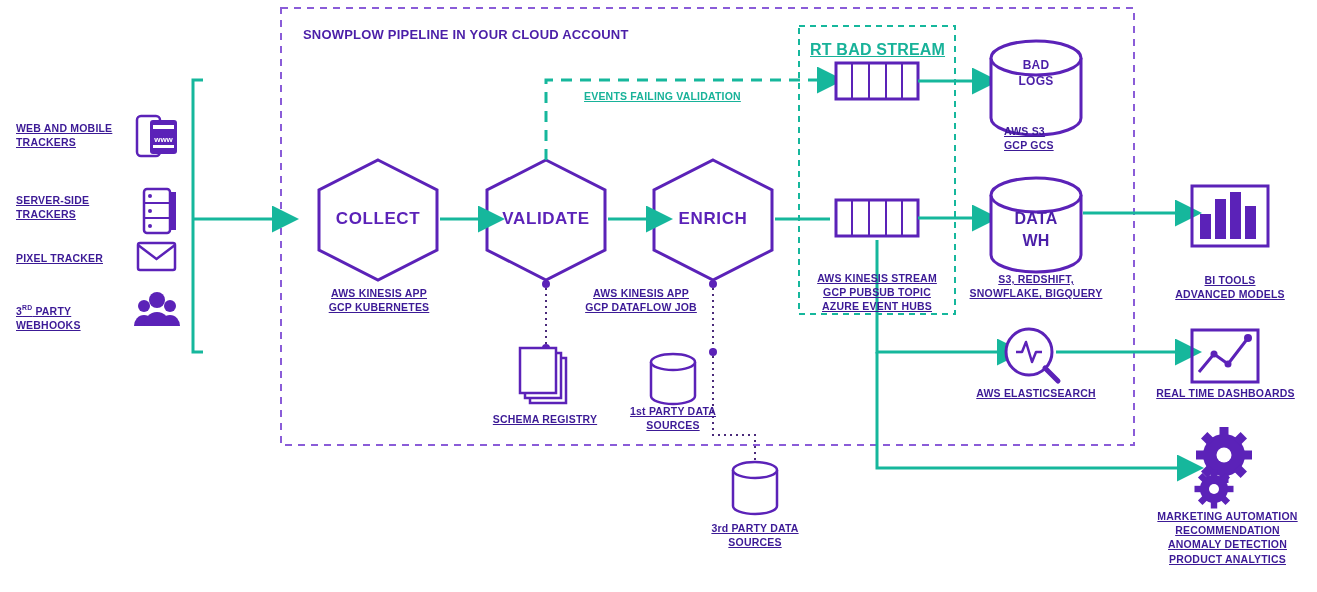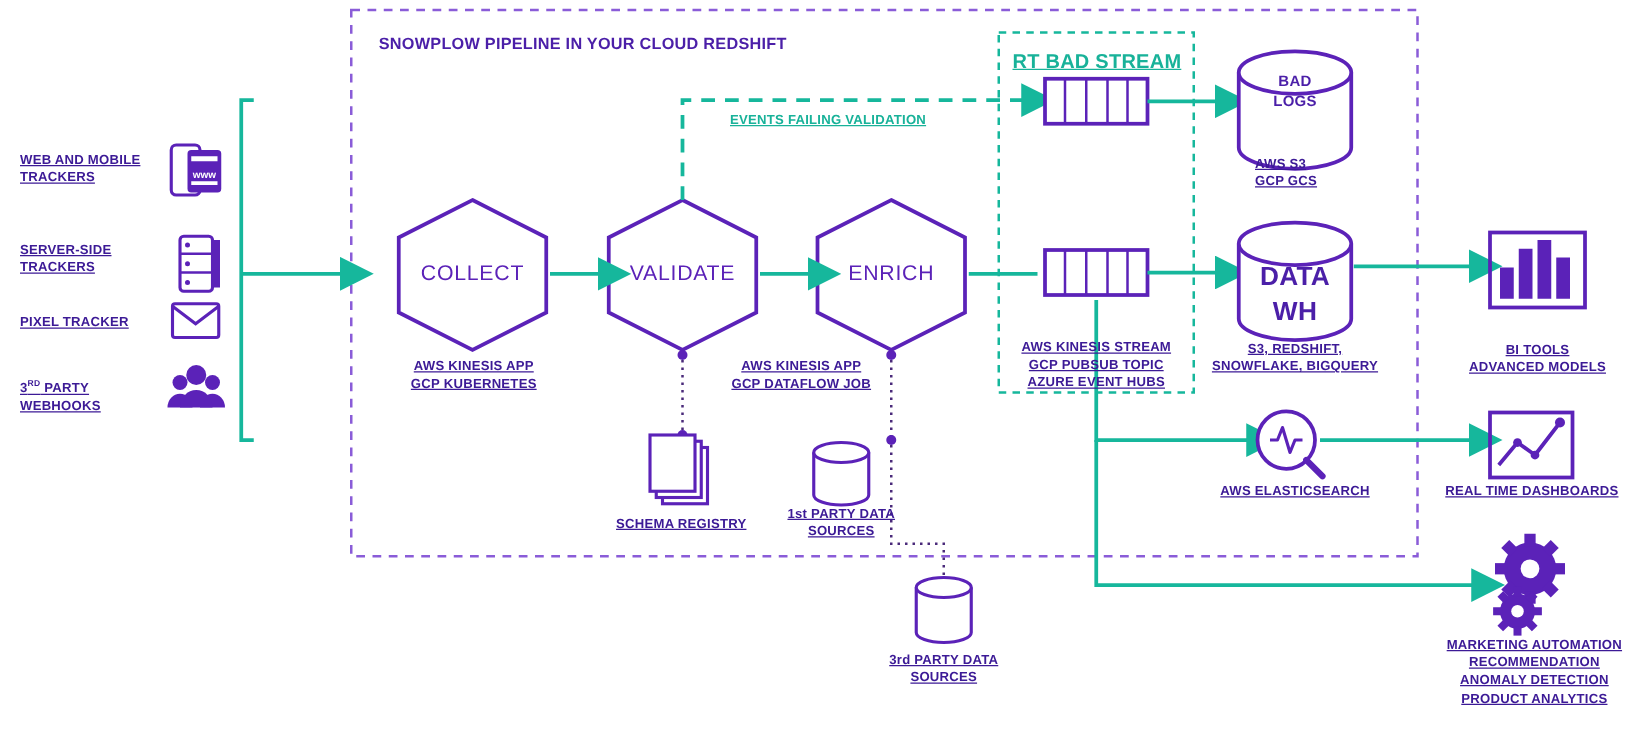--- a/index.html
+++ b/index.html
@@ -42,21 +42,21 @@
   }
   .mid {
     font-size: 13px;
   }
   .big {
     font-size: 16px;
   }
   .hexlabel {
     position: absolute;
     color: #5b22b8;
-    font-weight: normal;
+    font-weight: bold;
     font-size: 17px;
     letter-spacing: 0.6px;
     text-align: center;
     width: 160px;
   }
   .ctr { text-align: center; }
   .lft { text-align: left; }
   sup { font-size: 0.65em; vertical-align: super; }
 </style>
 </head>
@@ -229,21 +229,21 @@
     <g fill="#5b22b8">
       <circle cx="144" cy="306" r="6"></circle>
       <path d="M134,326 a10,11 0 0,1 20,0 z"></path>
       <circle cx="170" cy="306" r="6"></circle>
       <path d="M160,326 a10,11 0 0,1 20,0 z"></path>
       <circle cx="157" cy="300" r="8"></circle>
       <path d="M144,326 a13,14 0 0,1 26,0 z"></path>
     </g>
   </svg>
 
-  <div class="lbl mid" style="left:303px; top:26px; width:520px;">SNOWPLOW PIPELINE IN YOUR CLOUD REDSHIFT</div>
+  <div class="lbl mid" style="left:303px; top:26px; width:520px;">SNOWPLOW PIPELINE IN YOUR CLOUD ACCOUNT</div>
 
   <div class="lbl tiny lbl-dark lft" style="left:16px; top:121px; width:115px;">
     <span>WEB AND MOBILE</span><br>
     <span>TRACKERS</span>
   </div>
   <div class="lbl tiny lbl-dark lft" style="left:16px; top:193px; width:115px;">
     <span>SERVER-SIDE</span><br>
     <span>TRACKERS</span>
   </div>
   <div class="lbl tiny lbl-dark lft" style="left:16px; top:251px; width:115px;">PIXEL TRACKER</div>
@@ -277,21 +277,21 @@
 
   <div class="lbl ctr" style="left:986px; top:57px; width:100px; font-size:12px;">
     <span>BAD</span><br>
     <span>LOGS</span>
   </div>
   <div class="lbl tiny lbl-dark lft" style="left:1004px; top:124px; width:130px;">
     <span>AWS S3</span><br>
     <span>GCP GCS</span>
   </div>
 
-  <div class="lbl ctr" style="left:986px; top:208px; width:100px; font-size:21px;">
+  <div class="lbl ctr" style="left:986px; top:208px; width:100px; font-size:16px;">
     <span>DATA</span><br>
     <span>WH</span>
   </div>
   <div class="lbl tiny lbl-dark ctr" style="left:961px; top:272px; width:150px;">
     <span>S3, REDSHIFT,</span><br>
     <span>SNOWFLAKE, BIGQUERY</span>
   </div>
 
   <div class="lbl tiny lbl-dark ctr" style="left:475px; top:412px; width:140px;">SCHEMA REGISTRY</div>
   <div class="lbl tiny lbl-dark ctr" style="left:608px; top:404px; width:130px;">

